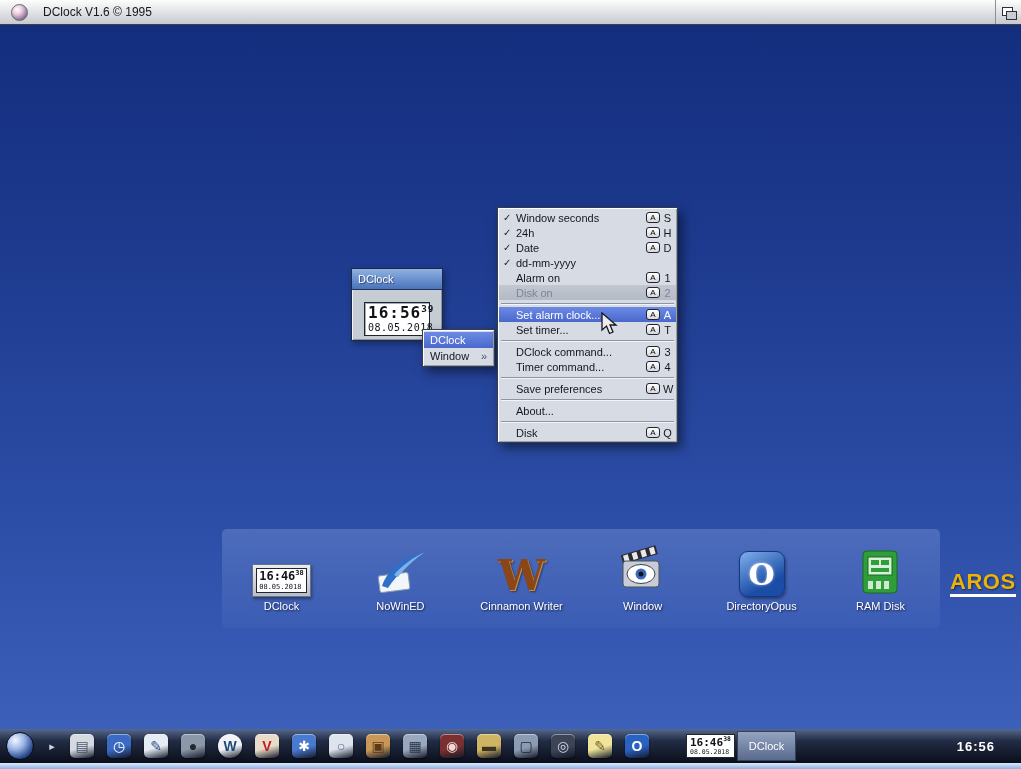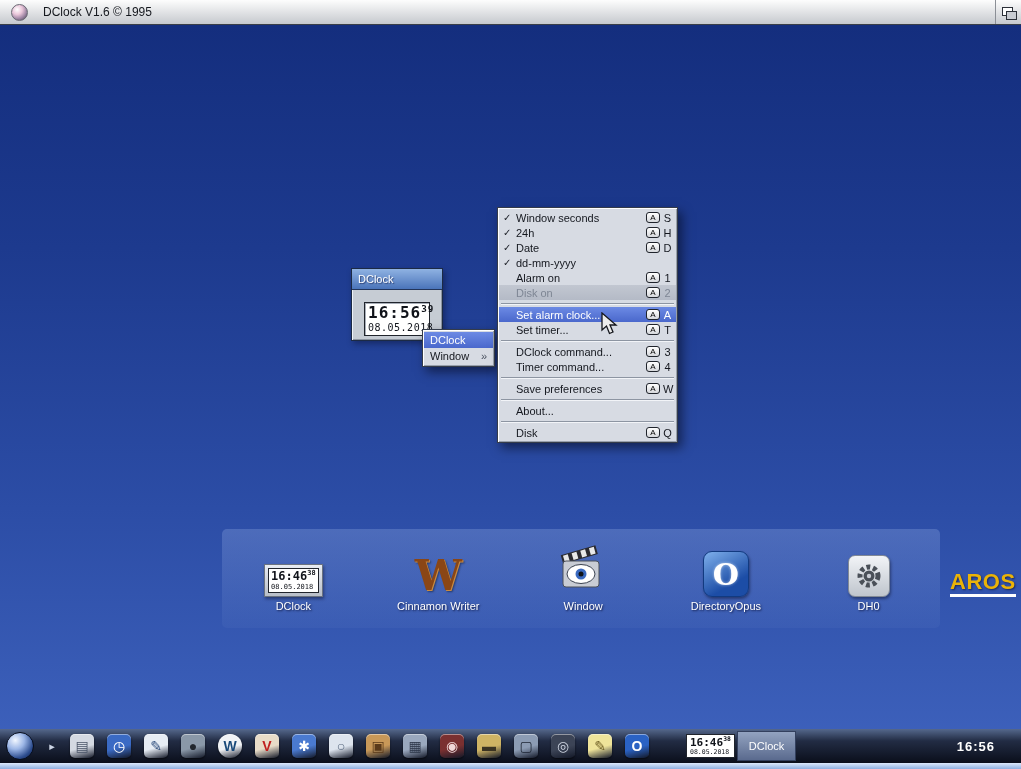--- a/index.html
+++ b/index.html
@@ -200,20 +200,30 @@
           <div class="lcd dock-lcd">
             <div class="lcd-time">16:46<sup>38</sup></div>
             <div class="lcd-date">08.05.2018</div>
           </div>
         </div>
       </div>
       <div class="dock-label">DClock</div>
     </div>
     <div class="dock-item">
       <div class="dock-icon">
+        <svg width="54" height="48" viewBox="0 0 54 48">
+          <rect x="6" y="25" width="30" height="17" rx="2" fill="#f2f6fb" stroke="#8a9ab0" transform="rotate(-7 21 33)"></rect>
+          <path d="M52 3 C34 6 15 19 9 37 L15 39 C24 25 39 12 52 3 Z" fill="#2e6fc8"></path>
+          <path d="M52 3 C41 8 29 16 21 26 L25 28 C33 18 43 9 52 3 Z" fill="#7fb0e8"></path>
+        </svg>
+      </div>
+      <div class="dock-label">NoWinED</div>
+    </div>
+    <div class="dock-item">
+      <div class="dock-icon">
         <span class="cw-letter">W</span>
       </div>
       <div class="dock-label">Cinnamon Writer</div>
     </div>
     <div class="dock-item">
       <div class="dock-icon">
         <svg width="50" height="52" viewBox="0 0 50 52">
           <g transform="rotate(-16 22 12)">
             <rect x="4" y="5" width="36" height="9" fill="#2a2a30"></rect>
             <rect x="6" y="6" width="5" height="7" fill="#e8e8e8"></rect>
@@ -232,29 +242,32 @@
     <div class="dock-item">
       <div class="dock-icon">
         <div class="dopus-box">
           <span class="dopus-letter">O</span>
         </div>
       </div>
       <div class="dock-label">DirectoryOpus</div>
     </div>
     <div class="dock-item">
       <div class="dock-icon">
-        <div class="dh0-box">
-          <svg width="28" height="28" viewBox="0 0 28 28">
-            <circle cx="14" cy="14" r="9" fill="none" stroke="#4a5058" stroke-width="5" stroke-dasharray="3.8 2.8"></circle>
-            <circle cx="14" cy="14" r="5.5" fill="#4a5058"></circle>
-            <circle cx="14" cy="14" r="2.2" fill="#c8ccd4"></circle>
-          </svg>
-        </div>
-      </div>
-      <div class="dock-label">DH0</div>
+        <svg width="42" height="48" viewBox="0 0 42 48">
+          <rect x="4" y="2" width="34" height="42" rx="4" fill="#2f9e38" stroke="#1a6a22"></rect>
+          <rect x="9" y="8" width="24" height="18" fill="#d8f0d8" stroke="#1a6a22"></rect>
+          <rect x="12" y="11" width="8" height="5" fill="#2f9e38"></rect>
+          <rect x="22" y="11" width="8" height="5" fill="#2f9e38"></rect>
+          <rect x="12" y="19" width="18" height="4" fill="#2f9e38"></rect>
+          <rect x="9" y="32" width="5" height="8" fill="#cfe8cf"></rect>
+          <rect x="17" y="32" width="5" height="8" fill="#cfe8cf"></rect>
+          <rect x="25" y="32" width="5" height="8" fill="#cfe8cf"></rect>
+        </svg>
+      </div>
+      <div class="dock-label">RAM Disk</div>
     </div>
   </div>
 <div class="aros-label">AROS</div>
 
 <div class="taskbar">
   <div class="taskbar-icons">
       <div class="tb-ball"></div>
       <div class="tb-icon tb-small" style="color: rgb(205, 214, 230);">▸</div>
       <div class="tb-icon" style="background: linear-gradient(165deg, rgb(212, 217, 226) 55%, rgba(20, 25, 40, 0.55)); color: rgb(74, 85, 104);">▤</div>
       <div class="tb-icon" style="background: linear-gradient(165deg, rgb(58, 106, 196) 55%, rgba(20, 25, 40, 0.55)); color: rgb(255, 255, 255);">◷</div>

